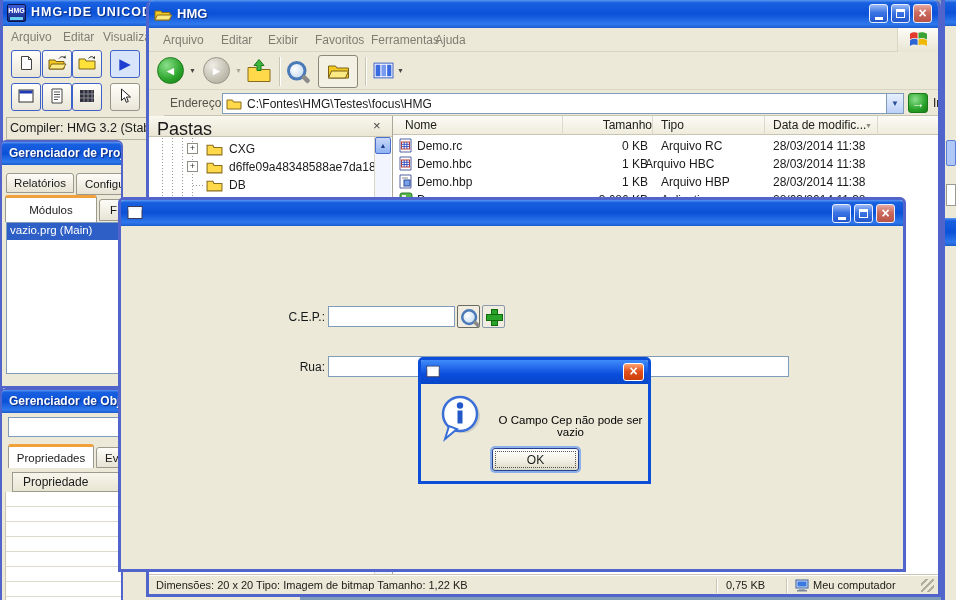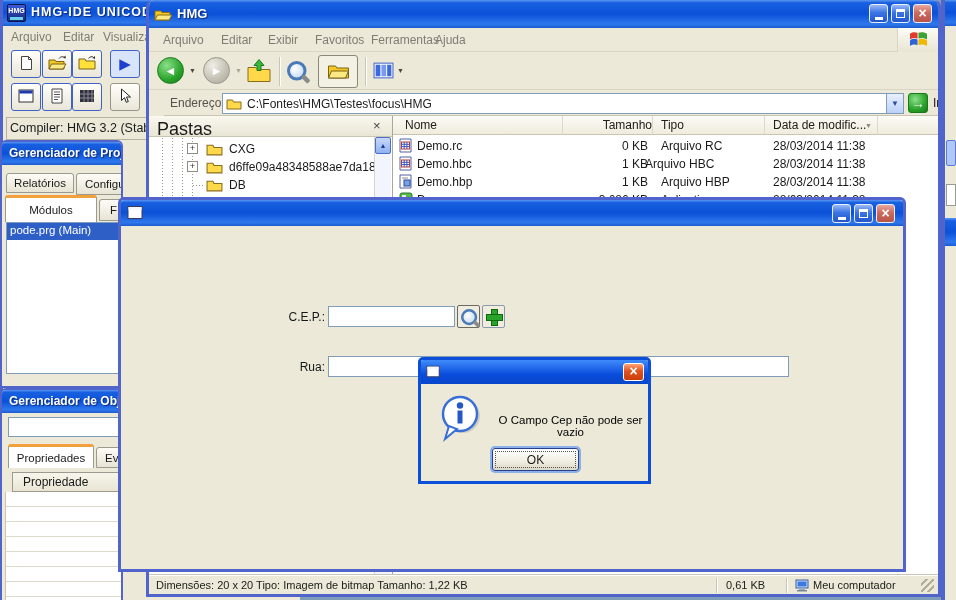--- a/index.html
+++ b/index.html
@@ -133,21 +133,21 @@
         <span>Configurações</span>
       </div>
     <div class="tab active" style="left:3px;top:53px;width:92px;height:27px;border-bottom:none;">
         <span>Módulos</span>
       </div>
     <div class="tab" style="left:97px;top:57px;width:40px;height:22px;justify-content:flex-start;padding-left:10px;">
         <span>F</span>
       </div>
     <div class="abs" style="left:4px;top:80px;width:115px;height:152px;background:#fff;border:1px solid #7f9db9;">
       <div style="height:17px;background:#2e5fc6;color:#fff;font-size:11.5px;padding:1px 0 0 3px;white-space:nowrap;">
-        <span>pode.prg (Main)</span>
+        <span>vazio.prg (Main)</span>
       </div>
     </div>
   </div>
 
   <div class="win" style="left:0;top:388px;width:123px;height:212px;border:2px solid #5064cc;border-bottom:none;border-radius:6px 6px 0 0;overflow:hidden;z-index:2;">
     <div class="abs tb" style="left:0;top:0;width:123px;height:23px;">
       <span class="abs tbtxt" style="left:7px;top:4px;font-size:12px;">Gerenciador de Objetos</span>
     </div>
     <input class="inputxp" style="left: 6px; top: 27px; width: 112px; height: 20px;">
     <div class="tab active" style="left:6px;top:54px;width:86px;height:24px;border-bottom:none;">
@@ -341,21 +341,21 @@
         <span style="left:24px;">Demo</span>
         <span style="left:170px;width:85px;text-align:right;">3.686 KB</span>
         <span style="left:268px;">Aplicativo</span>
         <span style="left:380px;">28/03/2014 11:38</span>
       </div>
     </div>
 
     <div class="abs" style="left:0;top:575px;width:789px;height:19px;background:#ece9d8;border-top:1px solid #fff;box-shadow:0 -1px 0 #c8c5b2;">
       <span class="abs statxt" style="left:7px;top:3px;">Dimensões: 20 x 20 Tipo: Imagem de bitmap Tamanho: 1,22 KB</span>
       <div class="sep" style="left:567px;top:2px;height:15px;"></div>
-      <span class="abs statxt" style="left:577px;top:3px;">0,61 KB</span>
+      <span class="abs statxt" style="left:577px;top:3px;">0,75 KB</span>
       <div class="sep" style="left:637px;top:2px;height:15px;"></div>
       <span class="abs" style="left:646px;top:2px;"><svg width="14" height="15" viewBox="0 0 14 15">
             <rect x="1" y="2" width="12" height="8" fill="#cfe0f8" stroke="#3a5a9a"></rect>
             <rect x="2.5" y="3.5" width="9" height="5" fill="#3a7ae0"></rect>
             <rect x="4" y="10" width="6" height="2" fill="#9aabc0"></rect>
             <rect x="2" y="12" width="10" height="1.5" fill="#78889a"></rect>
           </svg></span>
       <span class="abs statxt" style="left:664px;top:3px;">Meu computador</span>
       <div class="grip" style="left:772px;top:3px;"></div>
     </div>

